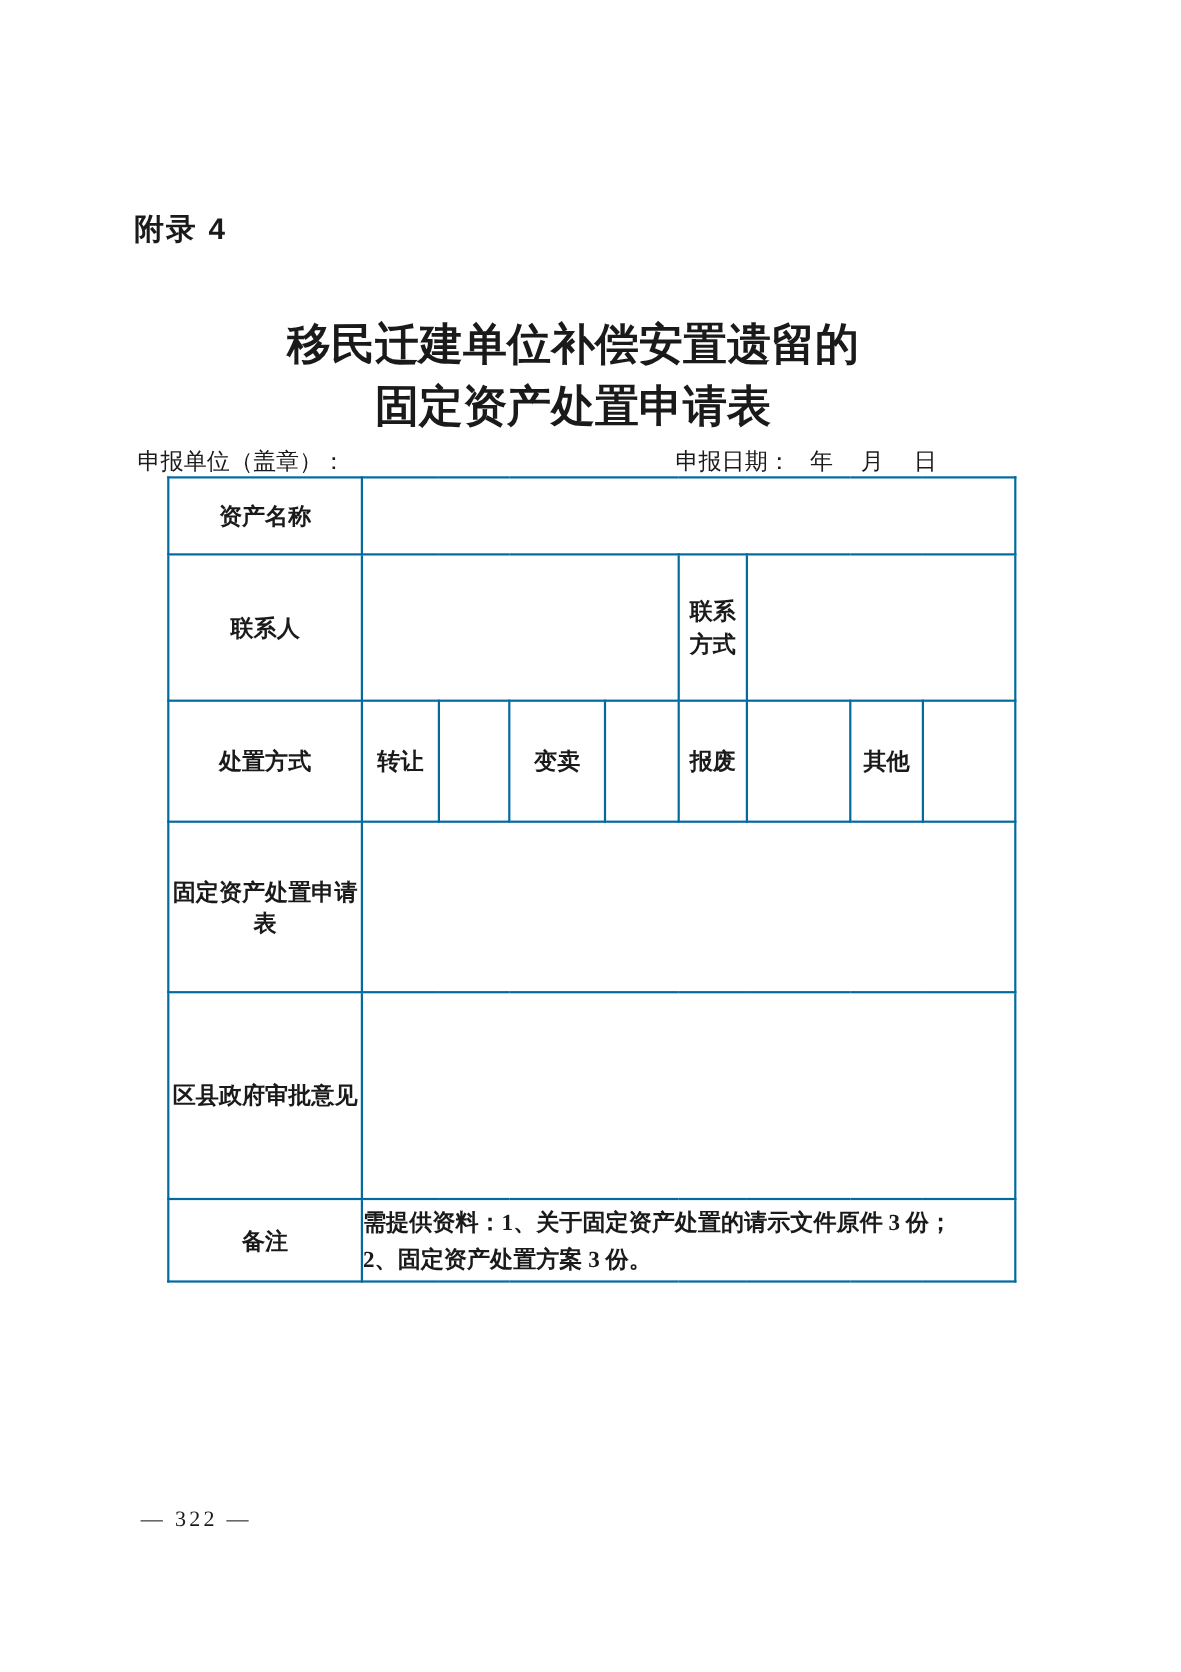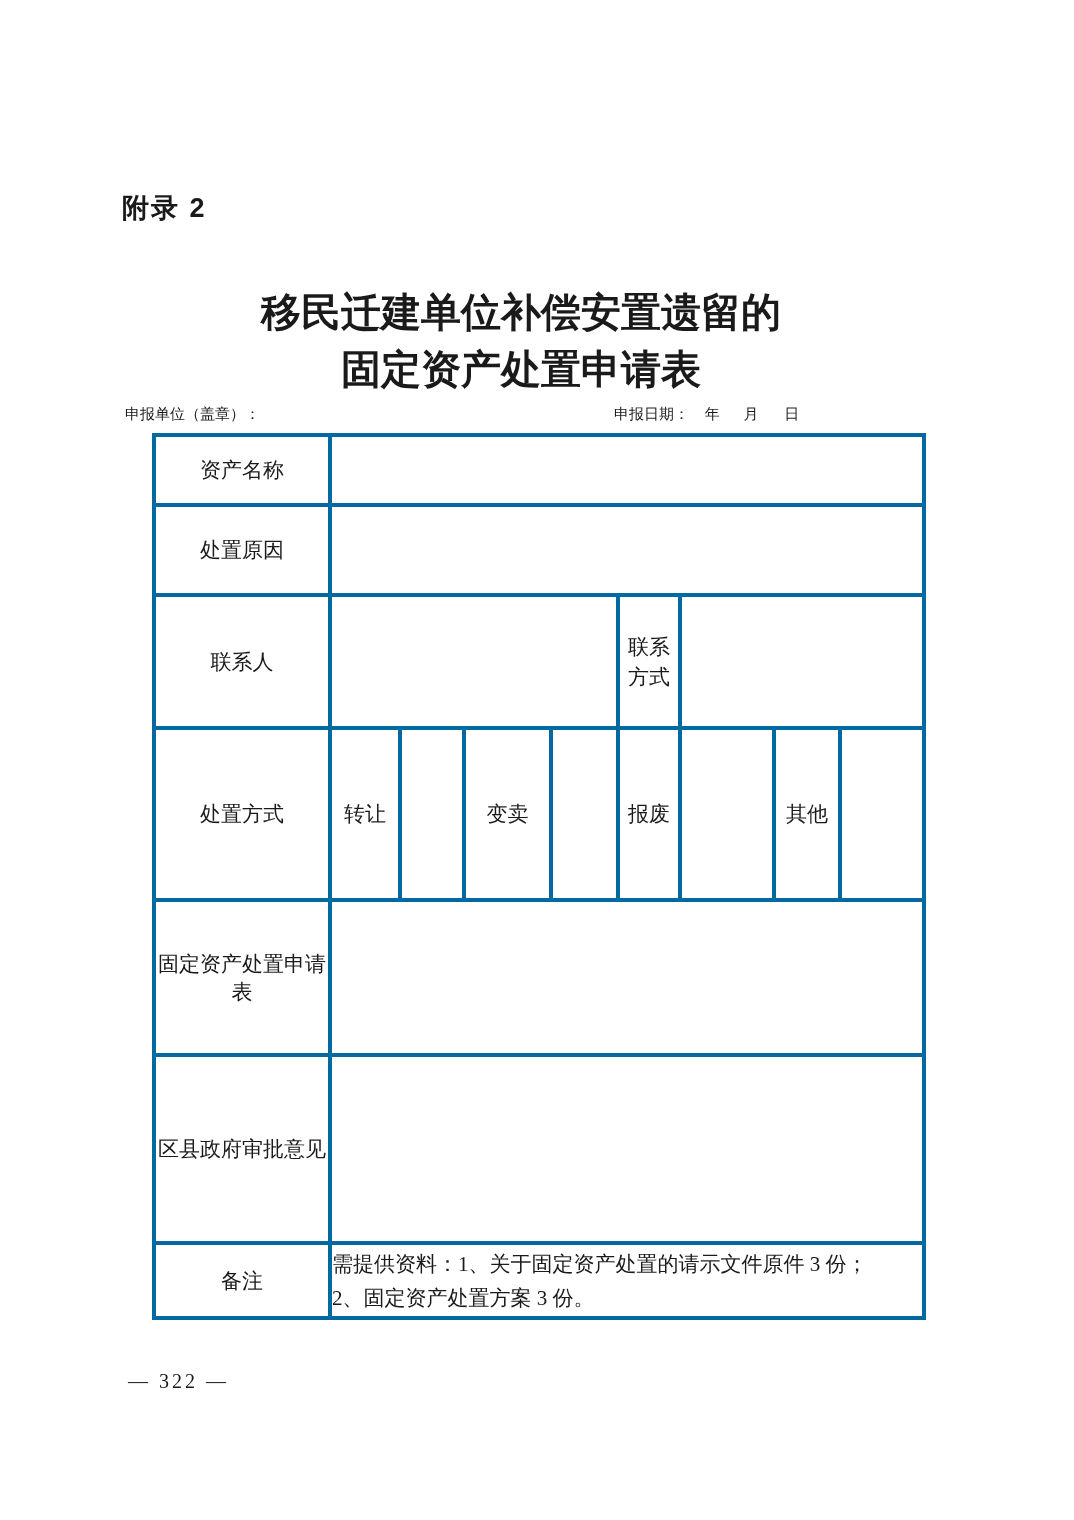--- a/index.html
+++ b/index.html
@@ -34,21 +34,21 @@
     font-size: 40px;
     line-height: 57px;
     letter-spacing: 0px;
   }
   .header-line {
     position: absolute;
     left: 125px;
     top: 405px;
     width: 797px;
     height: 28px;
-    font-size: 15px;
+    font-size: 21px;
   }
   .applicant {
     position: absolute;
     left: 0;
     top: 0;
   }
   .date-block {
     position: absolute;
     left: 489px;
     top: 0;
@@ -60,39 +60,40 @@
 
   table.form-table {
     position: absolute;
     left: 152px;
     top: 433px;
     width: 770px;
     border-collapse: collapse;
     table-layout: fixed;
   }
   table.form-table td {
-    border: 4px solid #0369a1;
+    border: 2px solid #0369a1;
     font-size: 21px;
     vertical-align: middle;
     padding: 0;
     overflow: hidden;
+    font-weight: bold;
   }
   td.lbl {
     text-align: center;
   }
   td.narrow {
     text-align: center;
     line-height: 30px;
     padding: 0 4px;
     border-radius: 23px;
   }
   tr.r1 { height: 70px; }
   tr.r2 { height: 90px; }
   tr.r3 { height: 133px; }
-  tr.r4 { height: 172px; }
+  tr.r4 { height: 110px; }
   tr.r5 { height: 155px; }
   tr.r6 { height: 188px; }
   tr.r7 { height: 75px; }
   td.remarks {
     padding: 4px 10px;
     line-height: 34px;
     text-align: left;
   }
   td.remarks .indent {
   }
@@ -102,21 +103,21 @@
     top: 1370px;
     font-size: 20px;
     letter-spacing: 3px;
   }
 </style>
 </head>
 <body>
 
 <div>
 
-  <div class="appendix">附录 2</div>
+  <div class="appendix">附录 4</div>
 
   <div class="title-block">
     <div>移民迁建单位补偿安置遗留的</div>
     <div>固定资产处置申请表</div>
   </div>
 
   <div class="header-line">
     <span class="applicant">申报单位（盖章）：</span>
     <span class="date-block">
       <span>申报日期：</span>
@@ -134,24 +135,20 @@
       <col style="width:87px">
       <col style="width:67px">
       <col style="width:62px">
       <col style="width:94px">
       <col style="width:66px">
       <col style="width:84px">
     </colgroup>
     <tbody>
       <tr class="r1">
         <td class="lbl">资产名称</td>
-        <td colspan="8"></td>
-      </tr>
-      <tr class="r2">
-        <td class="lbl">处置原因</td>
         <td colspan="8"></td>
       </tr>
       <tr class="r3">
         <td class="lbl">联系人</td>
         <td colspan="4"></td>
         <td class="narrow">联系方式</td>
         <td colspan="3"></td>
       </tr>
       <tr class="r4">
         <td class="lbl">处置方式</td>

